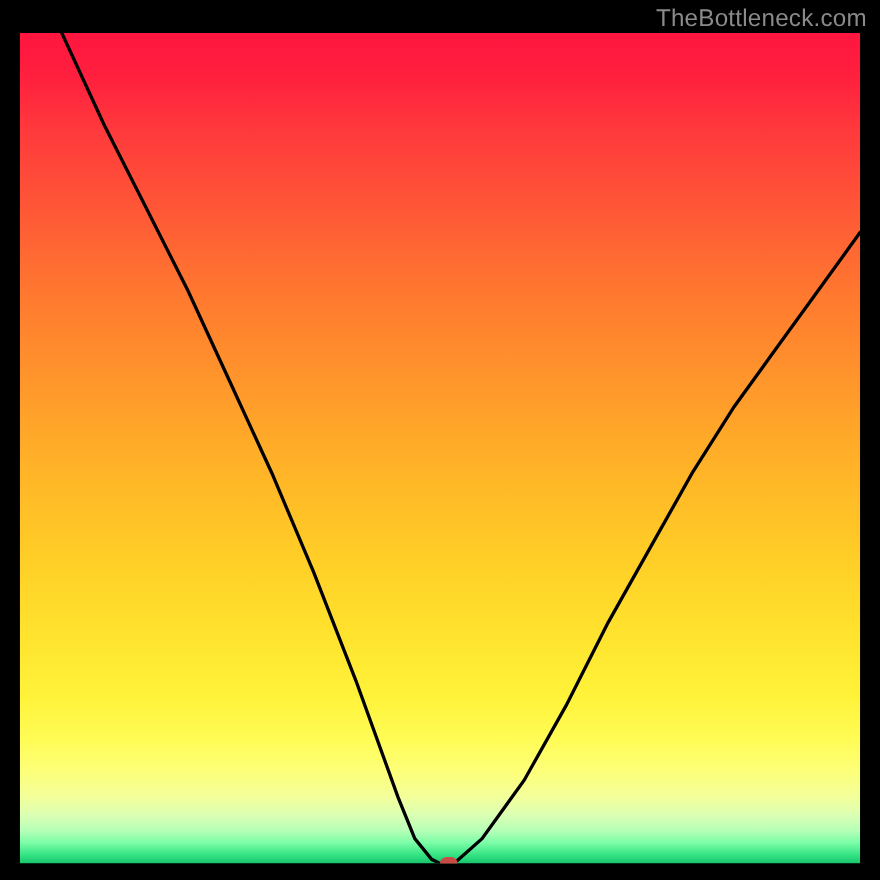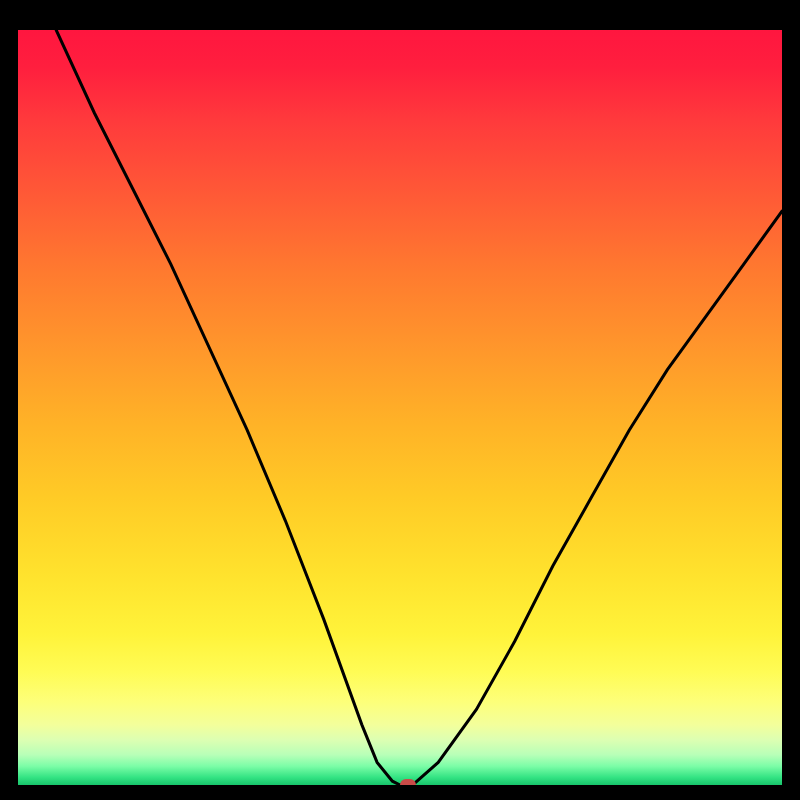--- a/index.html
+++ b/index.html
@@ -69,20 +69,21 @@
     height: 12px;
     border-radius: 6px;
     background: #c94b48;
     transform: translate(-50%, -50%);
   }
 </style>
 </head>
 <body>
 
 <div class="frame">
+  <div class="watermark">TheBottleneck.com</div>
 
   <div class="plot-area">
     <div class="gradient"></div>
 
     <svg class="curve" viewBox="0 0 764 755" preserveAspectRatio="none">
       <path id="curve-path" fill="none" stroke-width="3" stroke-linecap="round" stroke="#000000" d="M38.2 0.0 L76.4 83.0 L114.6 158.5 L152.8 234.1 L191.0 317.1 L229.2 400.2 L267.4 490.8 L305.6 588.9 L343.8 694.6 L359.1 732.4 L374.4 751.2 L382.0 755.0 L389.6 755.0 L397.3 752.7 L420.2 732.4 L458.4 679.5 L496.6 611.5 L534.8 536.0 L573.0 468.1 L611.2 400.2 L649.4 339.7 L687.6 286.9 L725.8 234.1 L764.0 181.2"></path>
     </svg>
 
     <div class="marker" id="marker" style="background: rgb(201, 75, 72); left: 389.64px; top: 755px;"></div>
   </div>

